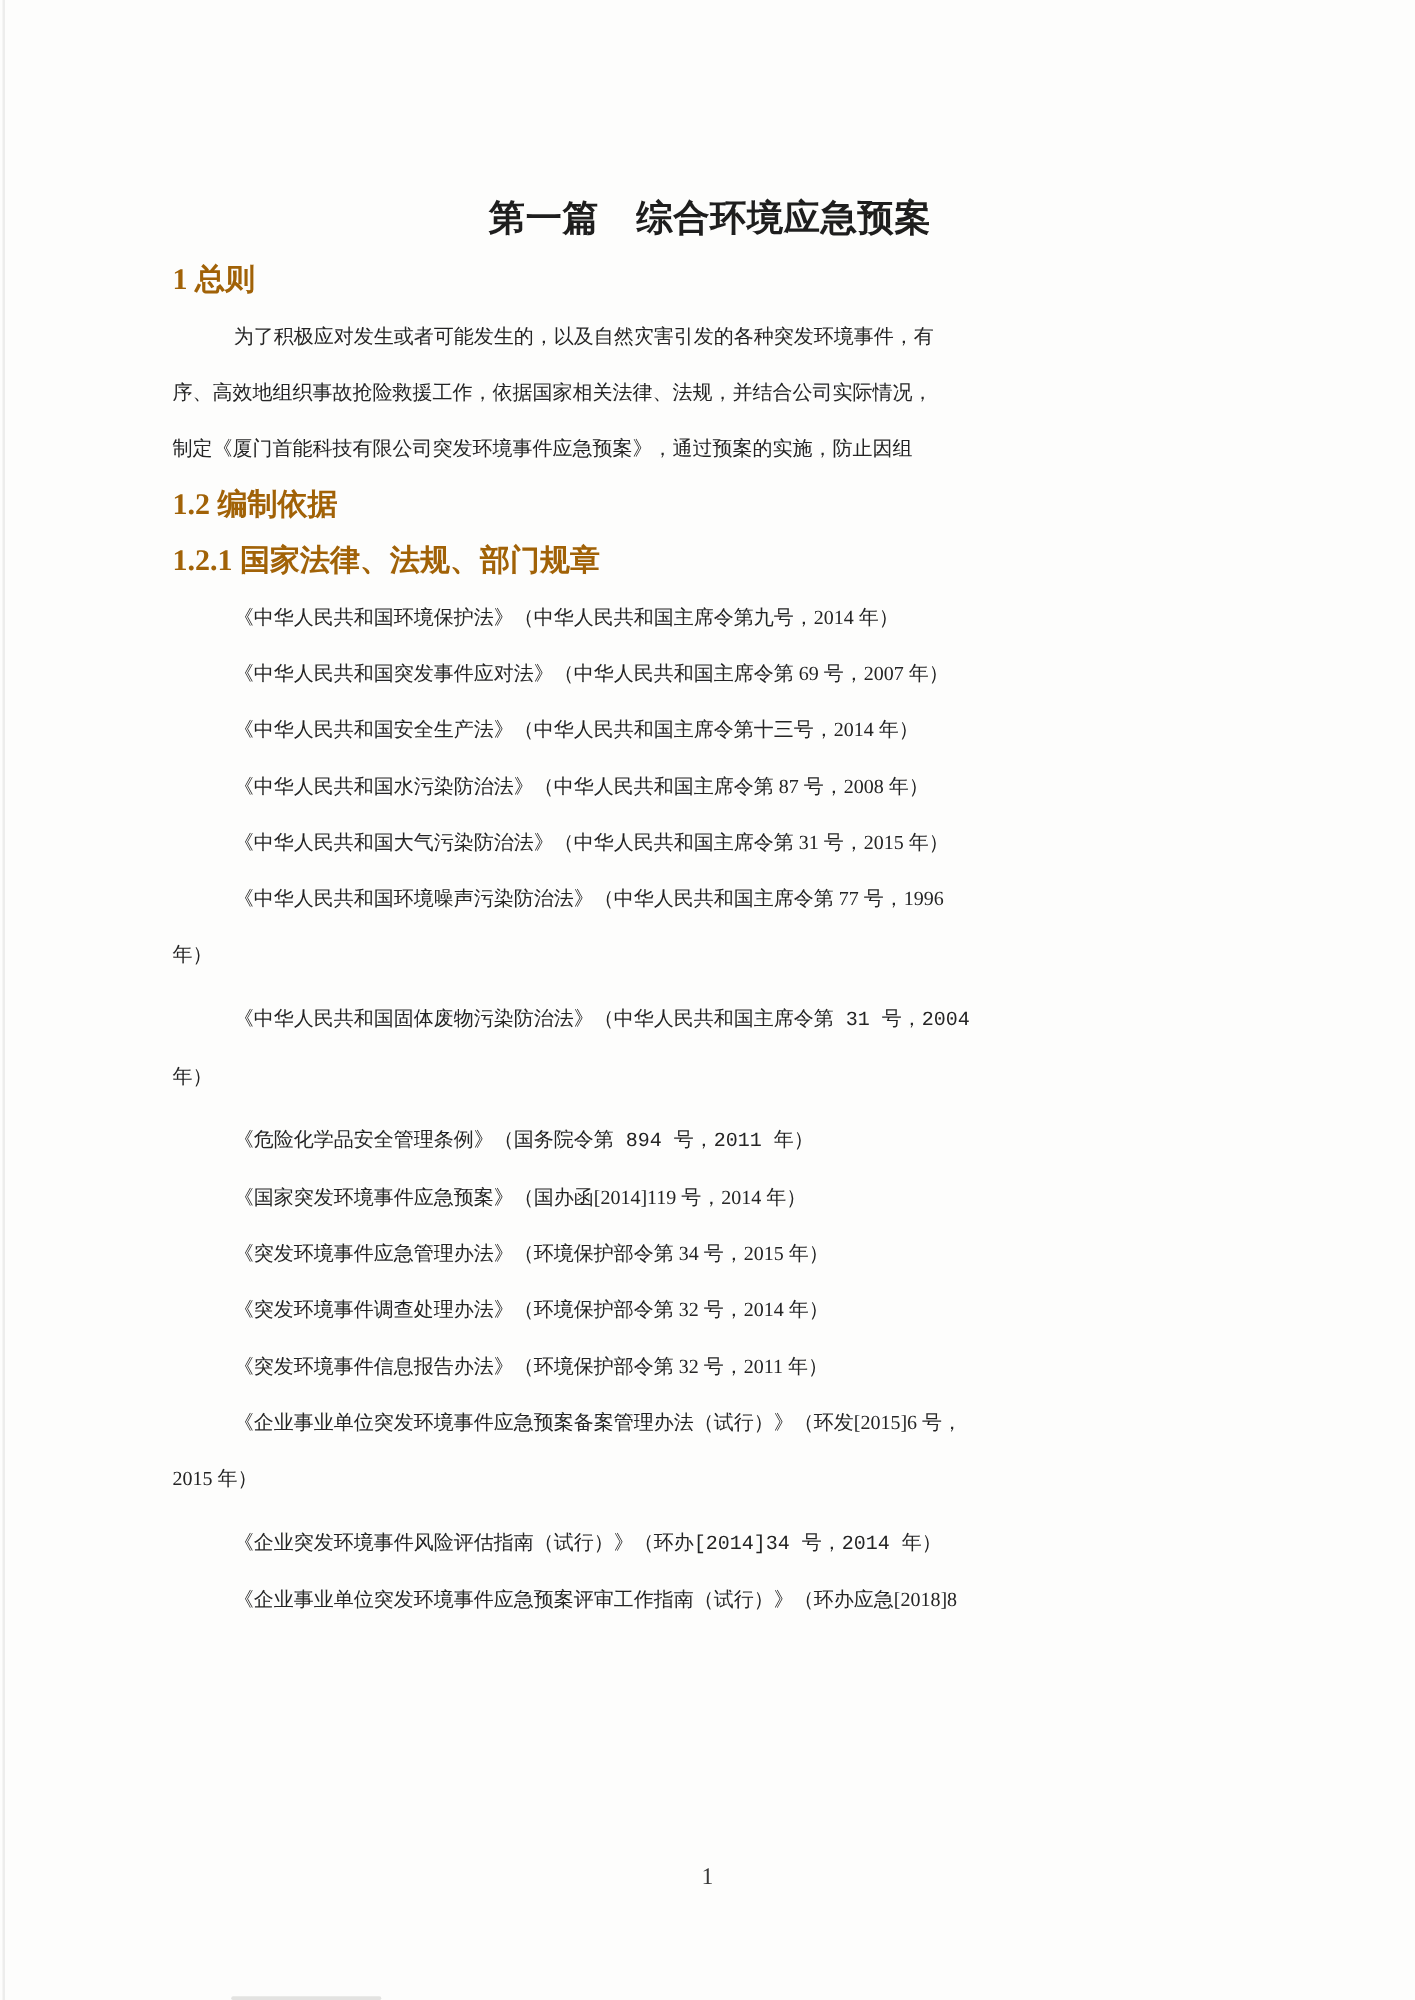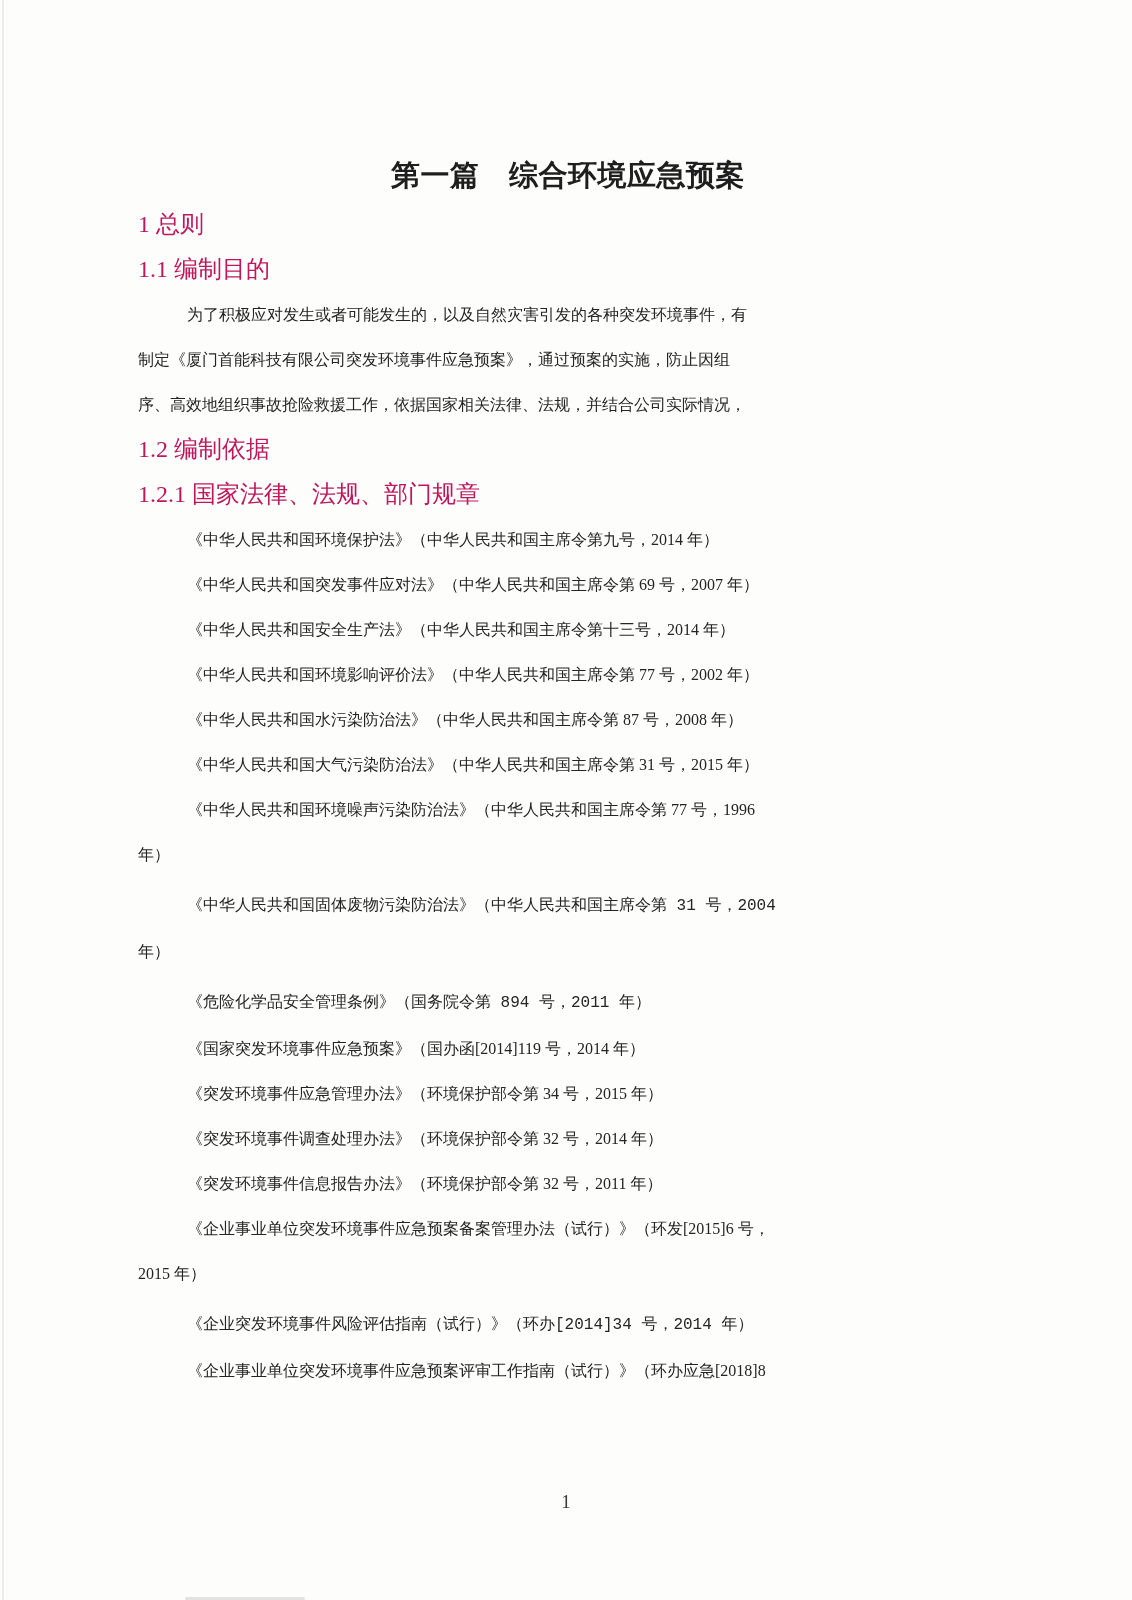--- a/index.html
+++ b/index.html
@@ -50,22 +50,22 @@
     white-space: nowrap;
     color: #1e1e1e;
     letter-spacing: 0.5px;
   }
   .line {
     font-size: 16px;
     line-height: 45px;
     white-space: nowrap;
   }
   .line.h1, .line.h2, .line.h3 {
-    font-weight: normal;
-    color: #be185d;
+    font-weight: bold;
+    color: #a16207;
     font-size: 24px;
   }
   .line.indent {
     text-indent: 49px;
   }
   
   .line.flush + .line.indent {
     margin-top: 7px;
     font-family: Liberation Mono, monospace;
   }
@@ -84,30 +84,28 @@
 <body>
 
 <div class="page">
   <div class="scan-edge"></div>
   <div class="scan-smudge"></div>
 
   <div class="content">
     <h1 class="doc-title">第一篇　综合环境应急预案</h1>
     <div id="doc-body">
         <div class="line h1">1 总则</div>
-        <div class="line h2">1.1 编制目的</div>
         <div class="line indent indent">为了积极应对发生或者可能发生的，以及自然灾害引发的各种突发环境事件，有</div>
+        <div class="line flushp">序、高效地组织事故抢险救援工作，依据国家相关法律、法规，并结合公司实际情况，</div>
         <div class="line flushp">制定《厦门首能科技有限公司突发环境事件应急预案》，通过预案的实施，防止因组</div>
-        <div class="line flushp">序、高效地组织事故抢险救援工作，依据国家相关法律、法规，并结合公司实际情况，</div>
         <div class="line h2">1.2 编制依据</div>
         <div class="line h3">1.2.1 国家法律、法规、部门规章</div>
         <div class="line indent indent">《中华人民共和国环境保护法》（中华人民共和国主席令第九号，2014 年）</div>
         <div class="line indent indent">《中华人民共和国突发事件应对法》（中华人民共和国主席令第 69 号，2007 年）</div>
         <div class="line indent indent">《中华人民共和国安全生产法》（中华人民共和国主席令第十三号，2014 年）</div>
-        <div class="line indent indent">《中华人民共和国环境影响评价法》（中华人民共和国主席令第 77 号，2002 年）</div>
         <div class="line indent indent">《中华人民共和国水污染防治法》（中华人民共和国主席令第 87 号，2008 年）</div>
         <div class="line indent indent">《中华人民共和国大气污染防治法》（中华人民共和国主席令第 31 号，2015 年）</div>
         <div class="line indent indent">《中华人民共和国环境噪声污染防治法》（中华人民共和国主席令第 77 号，1996</div>
         <div class="line flush flush">年）</div>
         <div class="line indent indent">《中华人民共和国固体废物污染防治法》（中华人民共和国主席令第 31 号，2004</div>
         <div class="line flush flush">年）</div>
         <div class="line indent indent">《危险化学品安全管理条例》（国务院令第 894 号，2011 年）</div>
         <div class="line indent indent">《国家突发环境事件应急预案》（国办函[2014]119 号，2014 年）</div>
         <div class="line indent indent">《突发环境事件应急管理办法》（环境保护部令第 34 号，2015 年）</div>
         <div class="line indent indent">《突发环境事件调查处理办法》（环境保护部令第 32 号，2014 年）</div>

